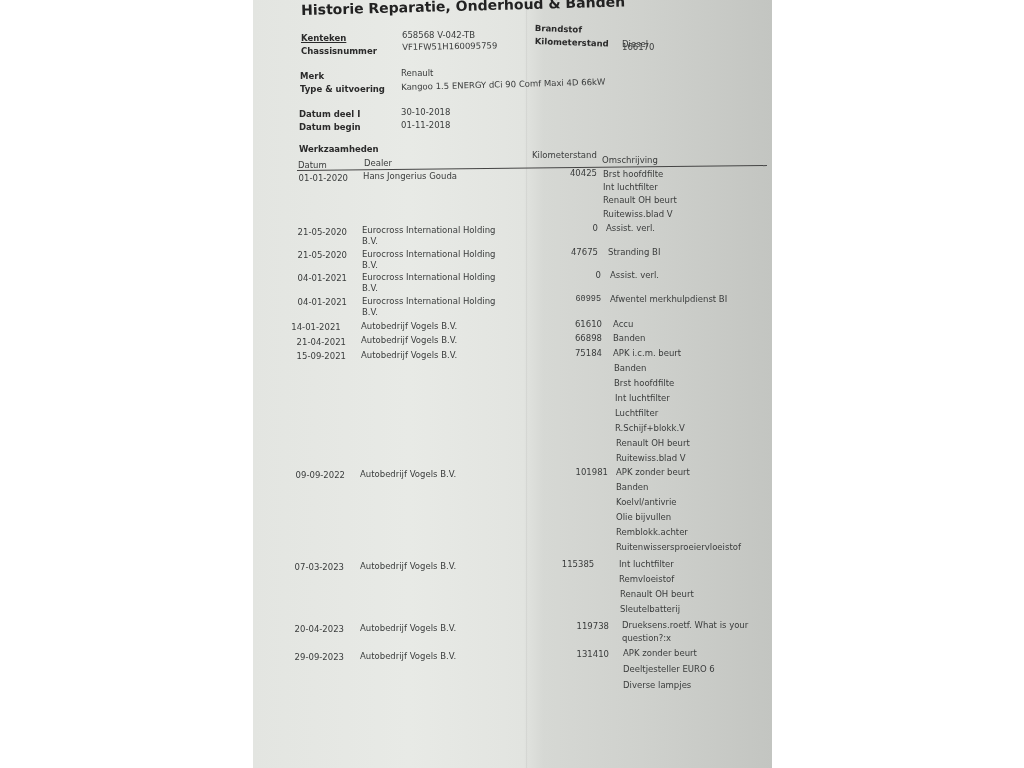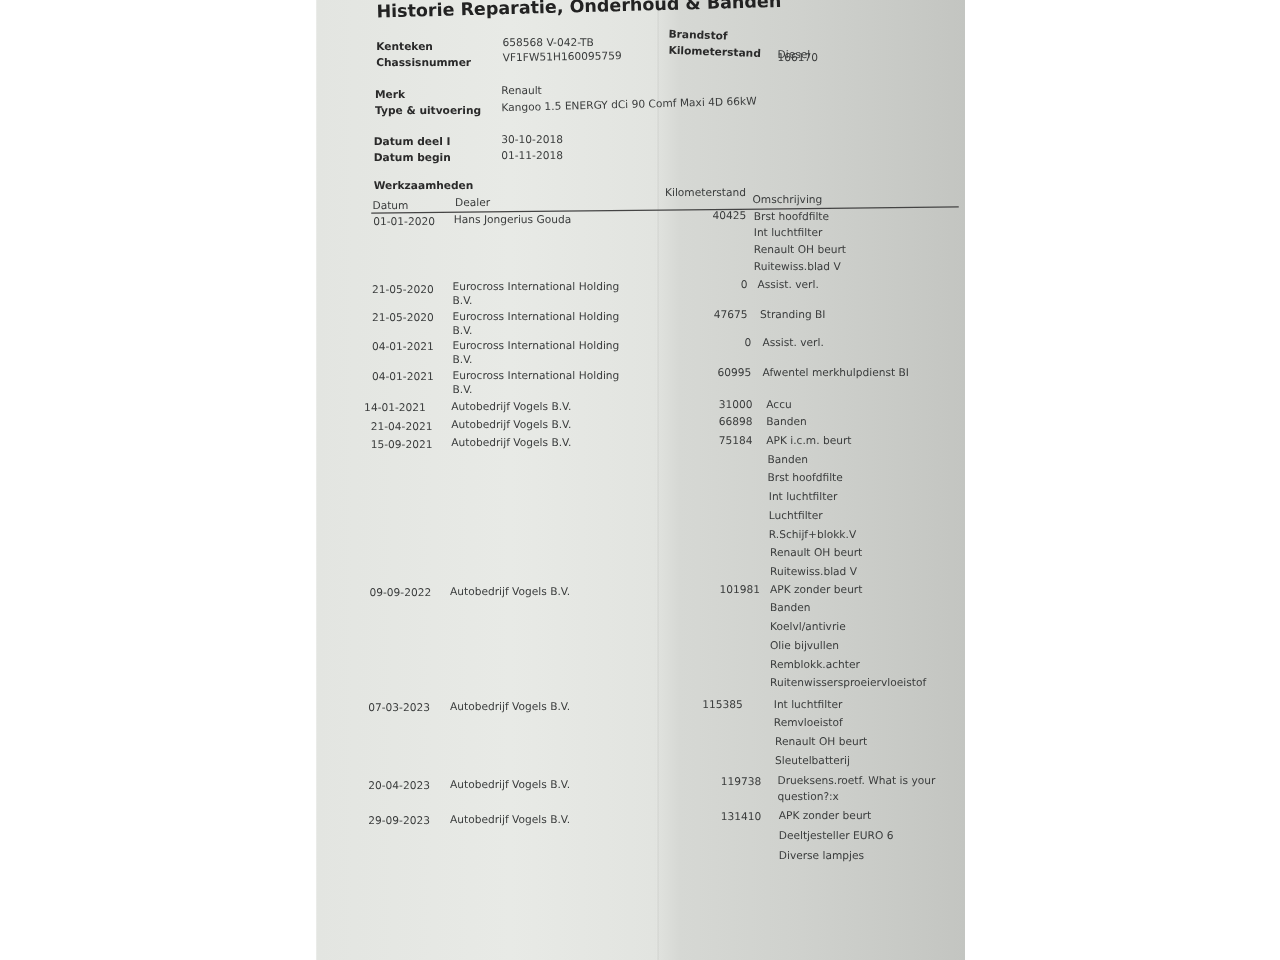--- a/index.html
+++ b/index.html
@@ -96,21 +96,21 @@
     .desc-line { display: block; height: 15px; line-height: 11px; }
   </style>
 </head>
 <body>
 
 <div class="paper">
   <div class="fold"></div>
 
   <div class="title">Historie Reparatie, Onderhoud &amp; Banden</div>
 
-  <div class="meta-label" style="left:48px;top:33px;">Kenteken</div>
+  <div class="meta-label" style="left:48px;top:33px;text-decoration:underline;">Kenteken</div>
   <div class="meta-value" style="left:149px;top:30px;">658568 V-042-TB</div>
   <div class="meta-label" style="left:48px;top:46px;">Chassisnummer</div>
   <div class="meta-value" style="left:149px;top:42px;transform:rotate(-1deg);transform-origin:left top;">VF1FW51H160095759</div>
 
   <div class="meta-label" style="left:282px;top:23px;transform:rotate(2deg);transform-origin:left top;">Brandstof</div>
   <div class="meta-value" style="left:369px;top:39px;">Diesel</div>
   <div class="meta-label" style="left:282px;top:36px;transform:rotate(2deg);transform-origin:left top;">Kilometerstand</div>
   <div class="meta-value" style="left:369px;top:42px;">166170</div>
 
   <div class="meta-label" style="left:47px;top:71px;">Merk</div>
@@ -165,30 +165,30 @@
     <div class="cell dealer" style="left:109px;top:272px;">Eurocross International Holding B.V.</div>
     <div class="cell km" style="left:288px;top:270px;">0</div>
     <div class="cell desc" style="left:357px;top:270px;">
       <span class="desc-line">Assist. verl.</span>
     </div>
   </div>
 
   <div class="row">
     <div class="cell date" style="left:34px;top:297px;">04-01-2021</div>
     <div class="cell dealer" style="left:109px;top:296px;">Eurocross International Holding B.V.</div>
-    <div class="cell km" style="left:288px;top:294px;">60995</div>
+    <div class="cell km" style="left:288px;top:294px;font-family:Liberation Mono, monospace;">60995</div>
     <div class="cell desc" style="left:357px;top:294px;">
       <span class="desc-line">Afwentel merkhulpdienst BI</span>
     </div>
   </div>
 
   <div class="row">
     <div class="cell date" style="left:33px;top:322px;text-align:center;">14-01-2021</div>
     <div class="cell dealer" style="left:108px;top:321px;">Autobedrijf Vogels B.V.</div>
-    <div class="cell km" style="left:289px;top:319px;">31000</div>
+    <div class="cell km" style="left:289px;top:319px;">61610</div>
     <div class="cell desc" style="left:360px;top:319px;">
       <span class="desc-line">Accu</span>
     </div>
   </div>
 
   <div class="row">
     <div class="cell date" style="left:33px;top:337px;">21-04-2021</div>
     <div class="cell dealer" style="left:108px;top:335px;">Autobedrijf Vogels B.V.</div>
     <div class="cell km" style="left:289px;top:333px;">66898</div>
     <div class="cell desc" style="left:360px;top:333px;">

